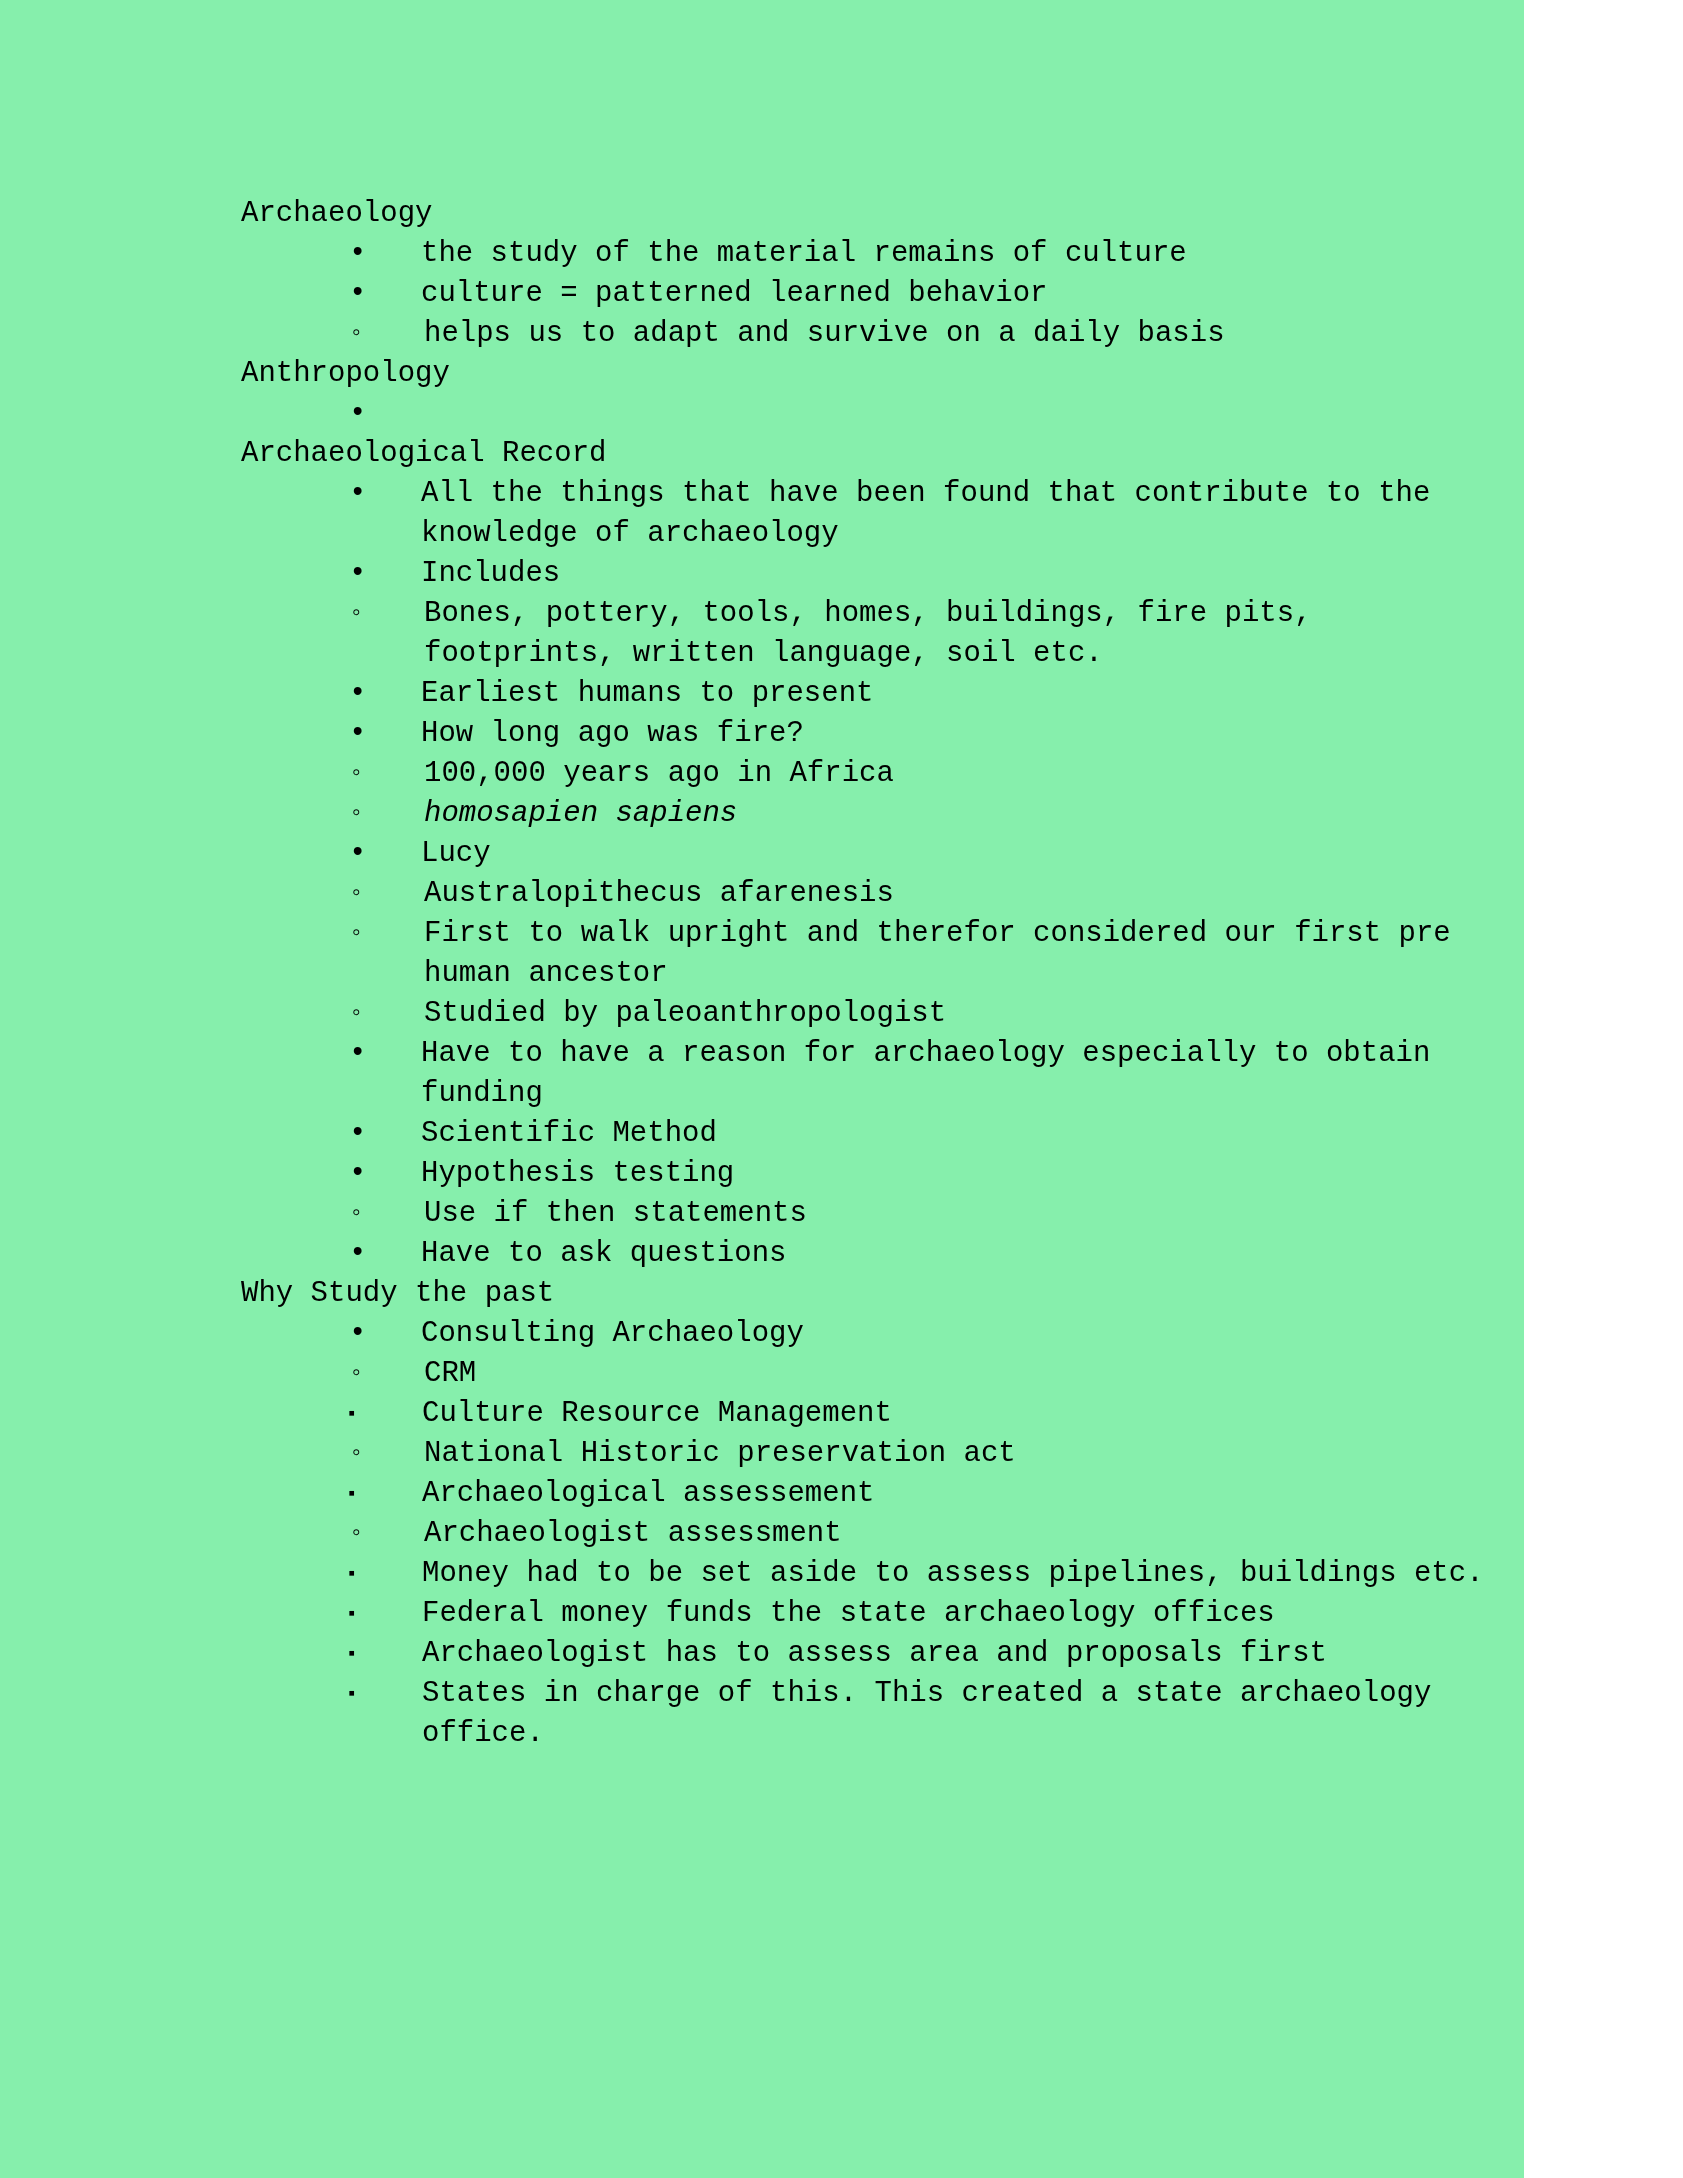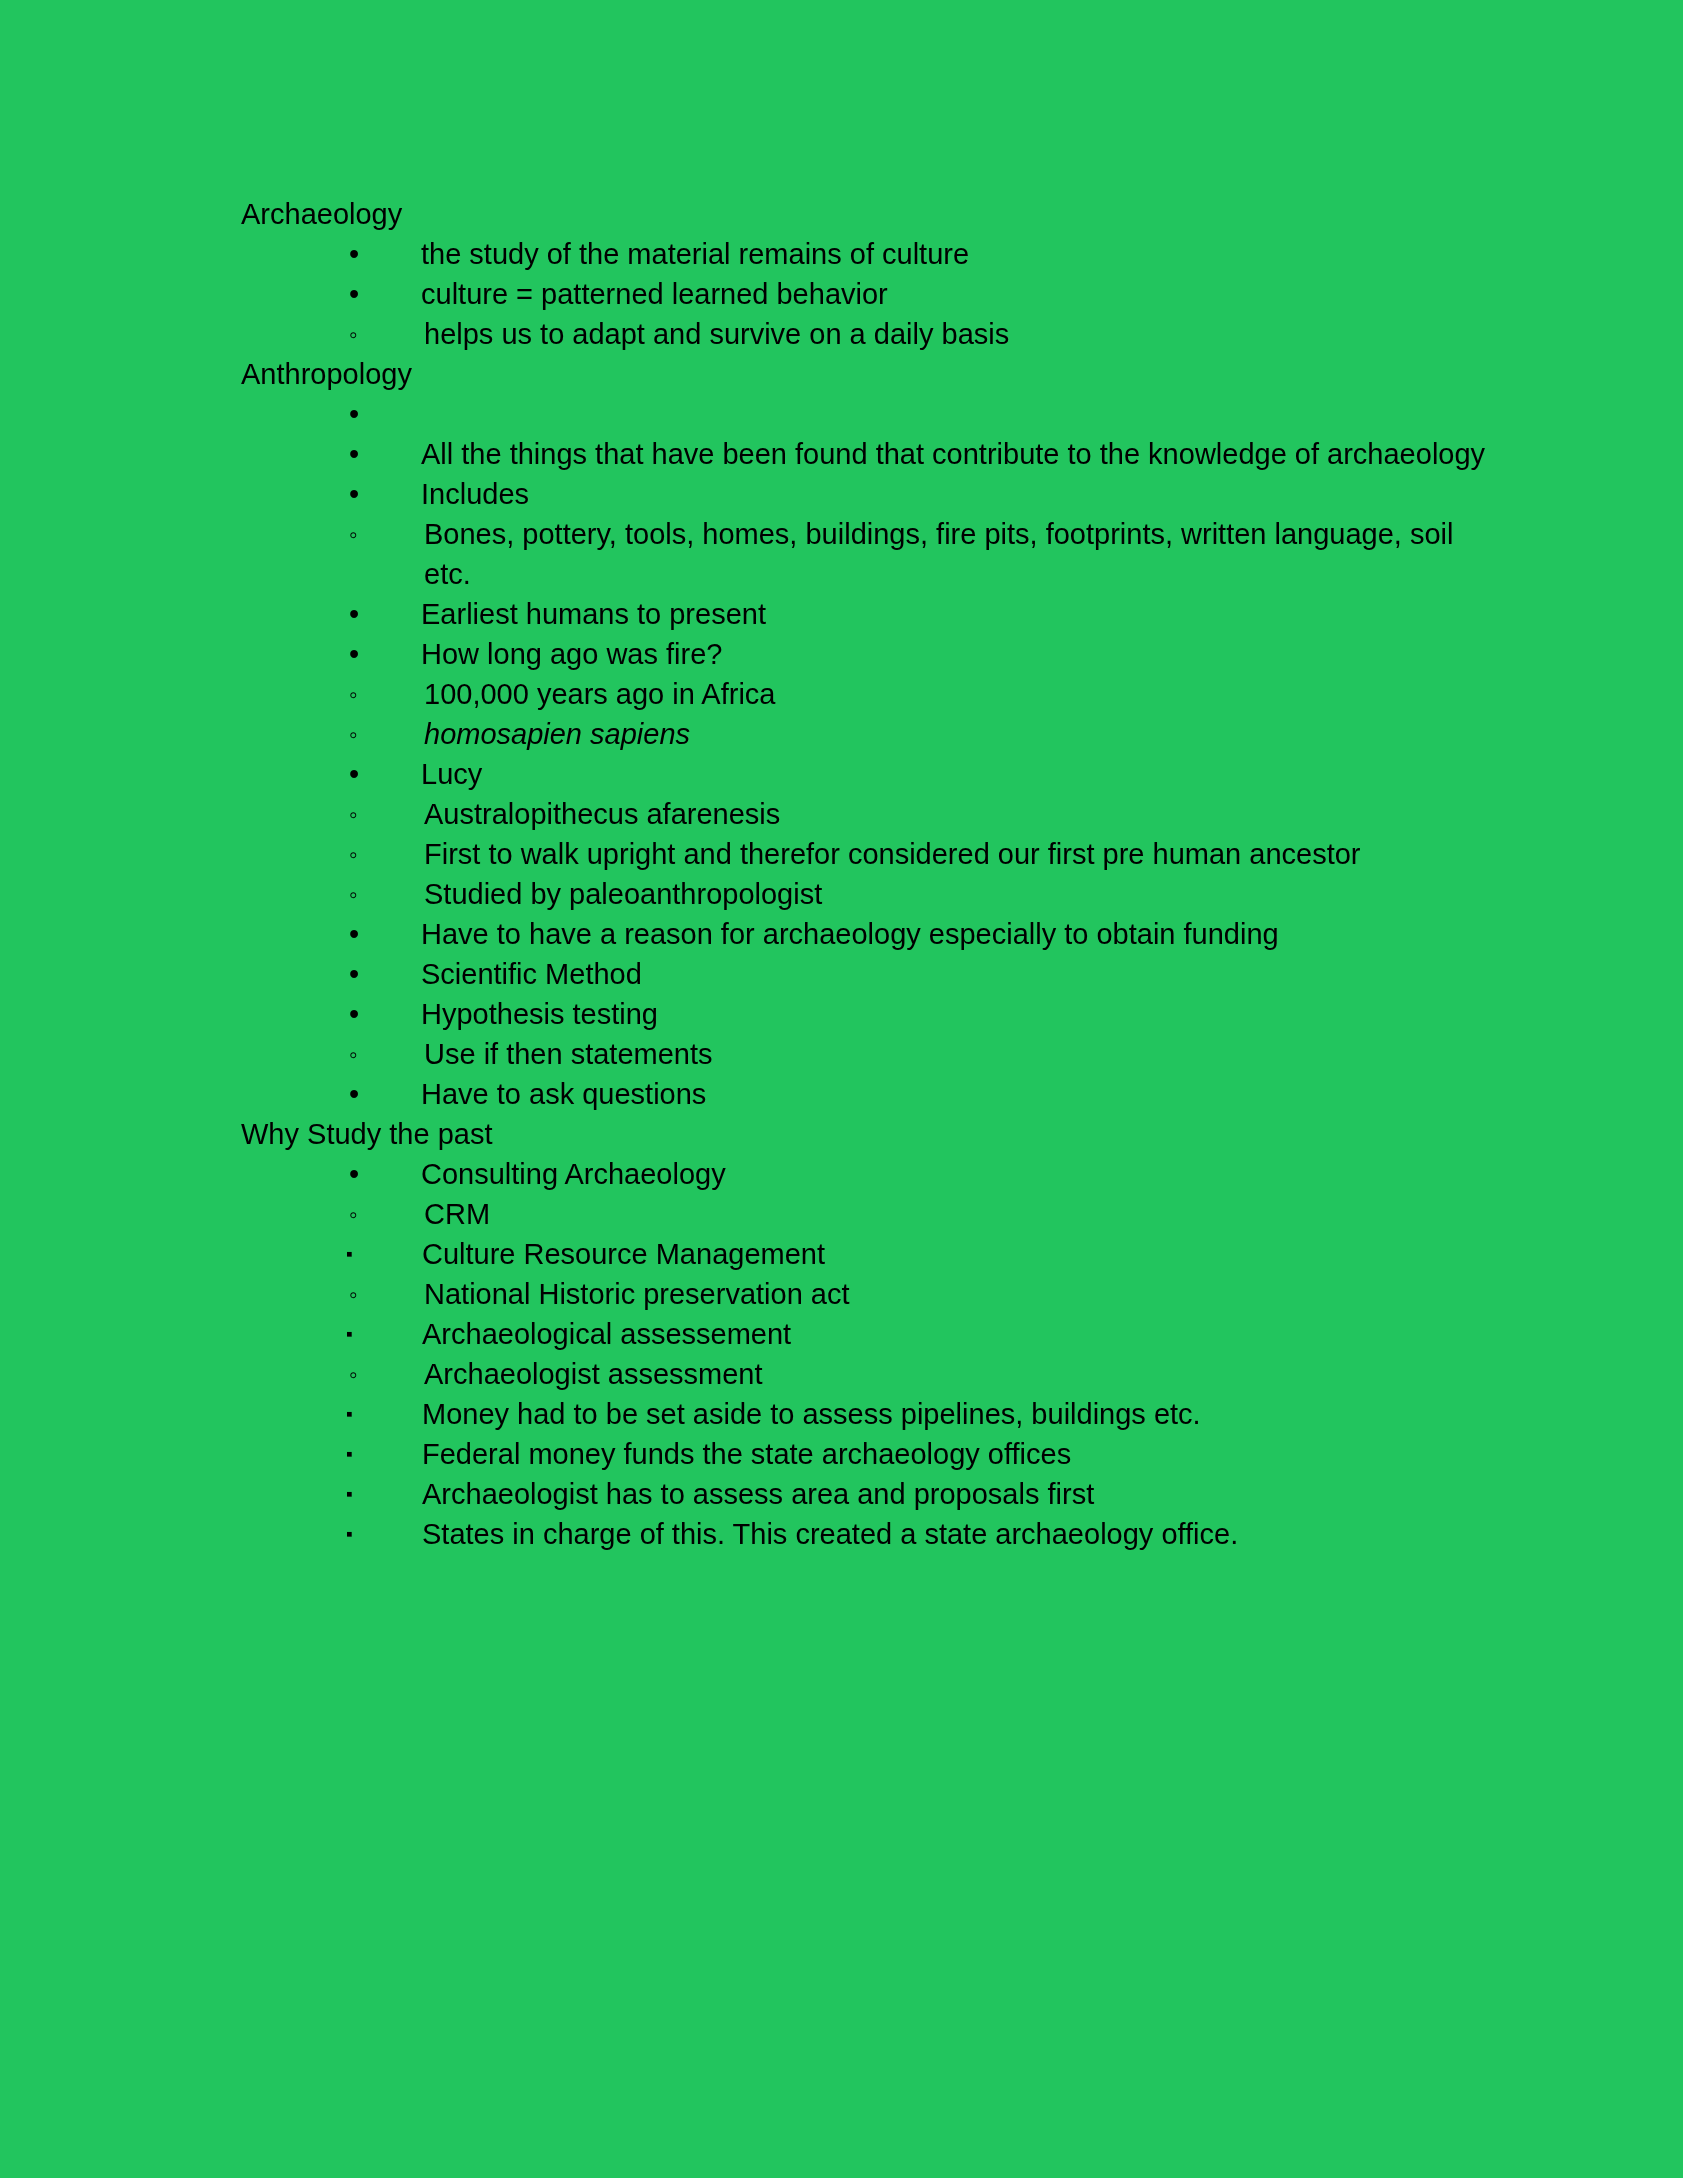--- a/index.html
+++ b/index.html
@@ -3,24 +3,24 @@
 <meta charset="utf-8">
 <title>Archaeology Notes</title>
 <style>
   html, body {
     margin: 0;
     padding: 0;
     background: #ffffff;
   }
   .page {
     position: relative;
-    width: 1683px;
+    width: 1524px;
     height: 2178px;
-    background: #22c55e;
-    font-family: Liberation Sans, sans-serif;
+    background: #86efac;
+    font-family: Liberation Mono, monospace;
     color: #000000;
     box-sizing: border-box;
     overflow: hidden;
   }
   .content {
     position: absolute;
     left: 241px;
     top: 194px;
     width: 1257px;
   }
@@ -120,20 +120,21 @@
     </ul>
 
     <div class="lvl0">Anthropology</div>
     <ul>
       <li class="l1 empty-line">
         <span class="bullet">•</span>
         <span class="txt"></span>
       </li>
     </ul>
 
+    <div class="lvl0">Archaeological Record</div>
     <ul>
       <li class="l1">
         <span class="bullet">•</span>
         <span class="txt">All the things that have been found that contribute to the knowledge of archaeology</span>
       </li>
       <li class="l1">
         <span class="bullet">•</span>
         <span class="txt">Includes</span>
       </li>
       <li class="l2">

